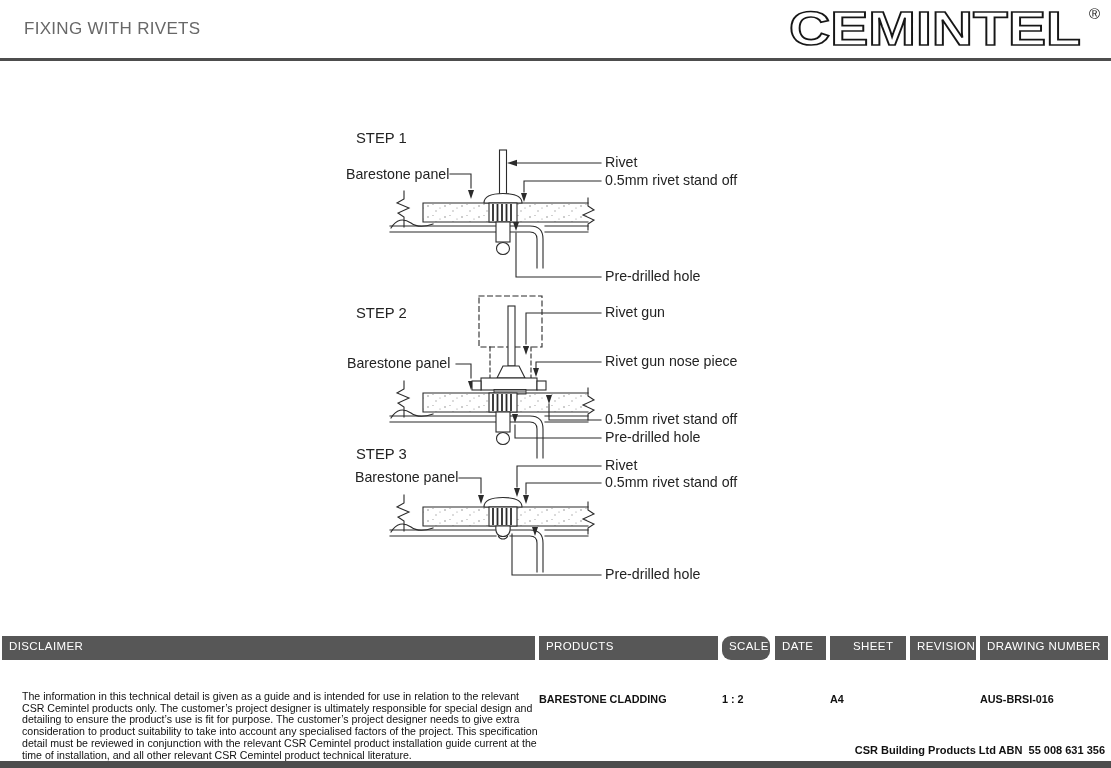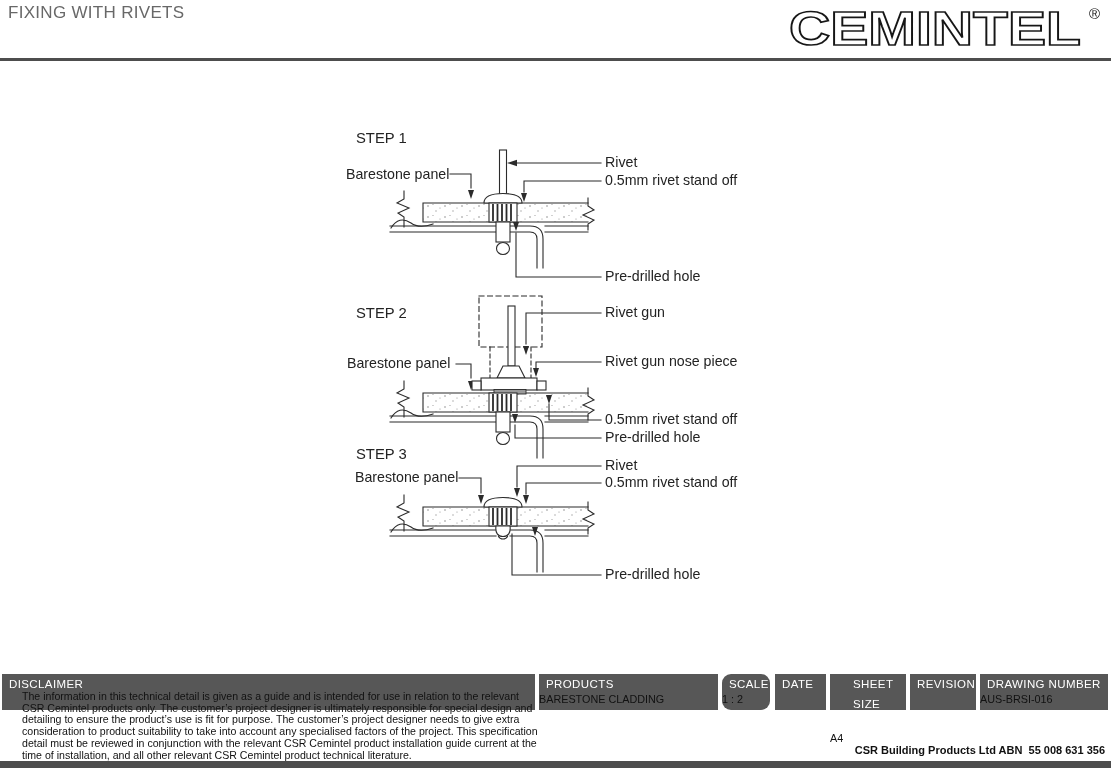--- a/index.html
+++ b/index.html
@@ -1,34 +1,34 @@
 <!DOCTYPE html>
 <html><head>
 <meta charset="utf-8">
 <style>
   html,body{margin:0;padding:0;}
   body{
     width:1111px;height:768px;position:relative;background:#fff;overflow:hidden;
     font-family:"Liberation Sans", sans-serif;color:#2b2b2b;
   }
   
-  .page-title{position:absolute;left:8px;top:3px;font-size:17px;color:#686868;letter-spacing:.3px;font-weight:400;margin:0;}
+  .page-title{position:absolute;left:8px;top:3px;font-size:17px;color:#686868;letter-spacing:.3px;font-weight:400;margin:16px;}
   .logo-svg{position:absolute;right:4px;top:4px;}
   .header-rule{position:absolute;left:0;top:58px;width:1111px;height:3px;background:#4d4d4d;}
   
   .drawing-svg{position:absolute;left:0;top:62px;}
   .dw{stroke:#2b2b2b;fill:none;stroke-width:1.1;stroke-linecap:square;}
   .wf{fill:#fff;stroke:#2b2b2b;stroke-width:1.1;}
   .solid{fill:#2b2b2b;stroke:none;}
   .lbl{font-family:"Liberation Sans",sans-serif;font-size:14.2px;fill:#232323;}
   .steplbl{font-family:"Liberation Sans",sans-serif;font-size:14.8px;fill:#232323;}
   
-  .thbar{position:absolute;top:674px;height:36px;background:#575757;color:#fff;
+  .thbar{position:absolute;top:636px;height:24px;background:#575757;color:#fff;
     font-size:11.5px;line-height:20px;padding-left:7px;box-sizing:border-box;letter-spacing:.4px;}
-  .tval{position:absolute;top:693px;font-size:10.8px;color:#111;}
+  .tval{position:absolute;top:693px;font-size:10.8px;color:#111;font-weight:bold;}
   .tval.center{text-align:left;}
   .disclaimer-text{position:absolute;left:22px;top:691px;width:517px;font-size:10.6px;line-height:11.7px;color:#111;}
   .company-line{position:absolute;right:6px;top:744px;font-size:11px;font-weight:bold;color:#111;white-space:pre;}
   .bottom-bar{position:absolute;left:0;top:761px;width:1111px;height:7px;background:#4d4d4d;}
 </style>
 </head>
 <body>
 
 <h1 class="page-title">FIXING WITH RIVETS</h1>
 
@@ -164,19 +164,19 @@
 <div class="thbar" style="left:539px;width:179px;">PRODUCTS</div>
 <div class="thbar" style="left:722px;width:48px;border-radius:9px;">SCALE</div>
 <div class="thbar" style="left:775px;width:51px;">DATE</div>
 <div class="thbar" style="left:830px;width:76px;padding-left:23px;">SHEET SIZE</div>
 <div class="thbar" style="left:910px;width:66px;">REVISION</div>
 <div class="thbar" style="left:980px;width:128px;">DRAWING NUMBER</div>
 
 <div class="tval" style="left:539px;">BARESTONE CLADDING</div>
 <div class="tval center" style="left:722px;width:48px;">1 : 2</div>
 <div class="tval center" style="left:775px;width:51px;"></div>
-<div class="tval center" style="left:830px;width:76px;margin-top:39px;">A4</div>
+<div class="tval center" style="left:830px;width:76px;">A4</div>
 <div class="tval center" style="left:910px;width:66px;"></div>
 <div class="tval center" style="left:980px;width:128px;">AUS-BRSI-016</div>
 
 <div class="disclaimer-text">The information in this technical detail is given as a guide and is intended for use in relation to the relevant CSR Cemintel products only. The customer’s project designer is ultimately responsible for special design and detailing to ensure the product’s use is fit for purpose. The customer’s project designer needs to give extra consideration to product suitability to take into account any specialised factors of the project. This specification detail must be reviewed in conjunction with the relevant CSR Cemintel product installation guide current at the time of installation, and all other relevant CSR Cemintel product technical literature.</div>
 <div class="company-line">CSR Building Products Ltd ABN  55 008 631 356</div>
 <div class="bottom-bar"></div>
 
 </body></html>

